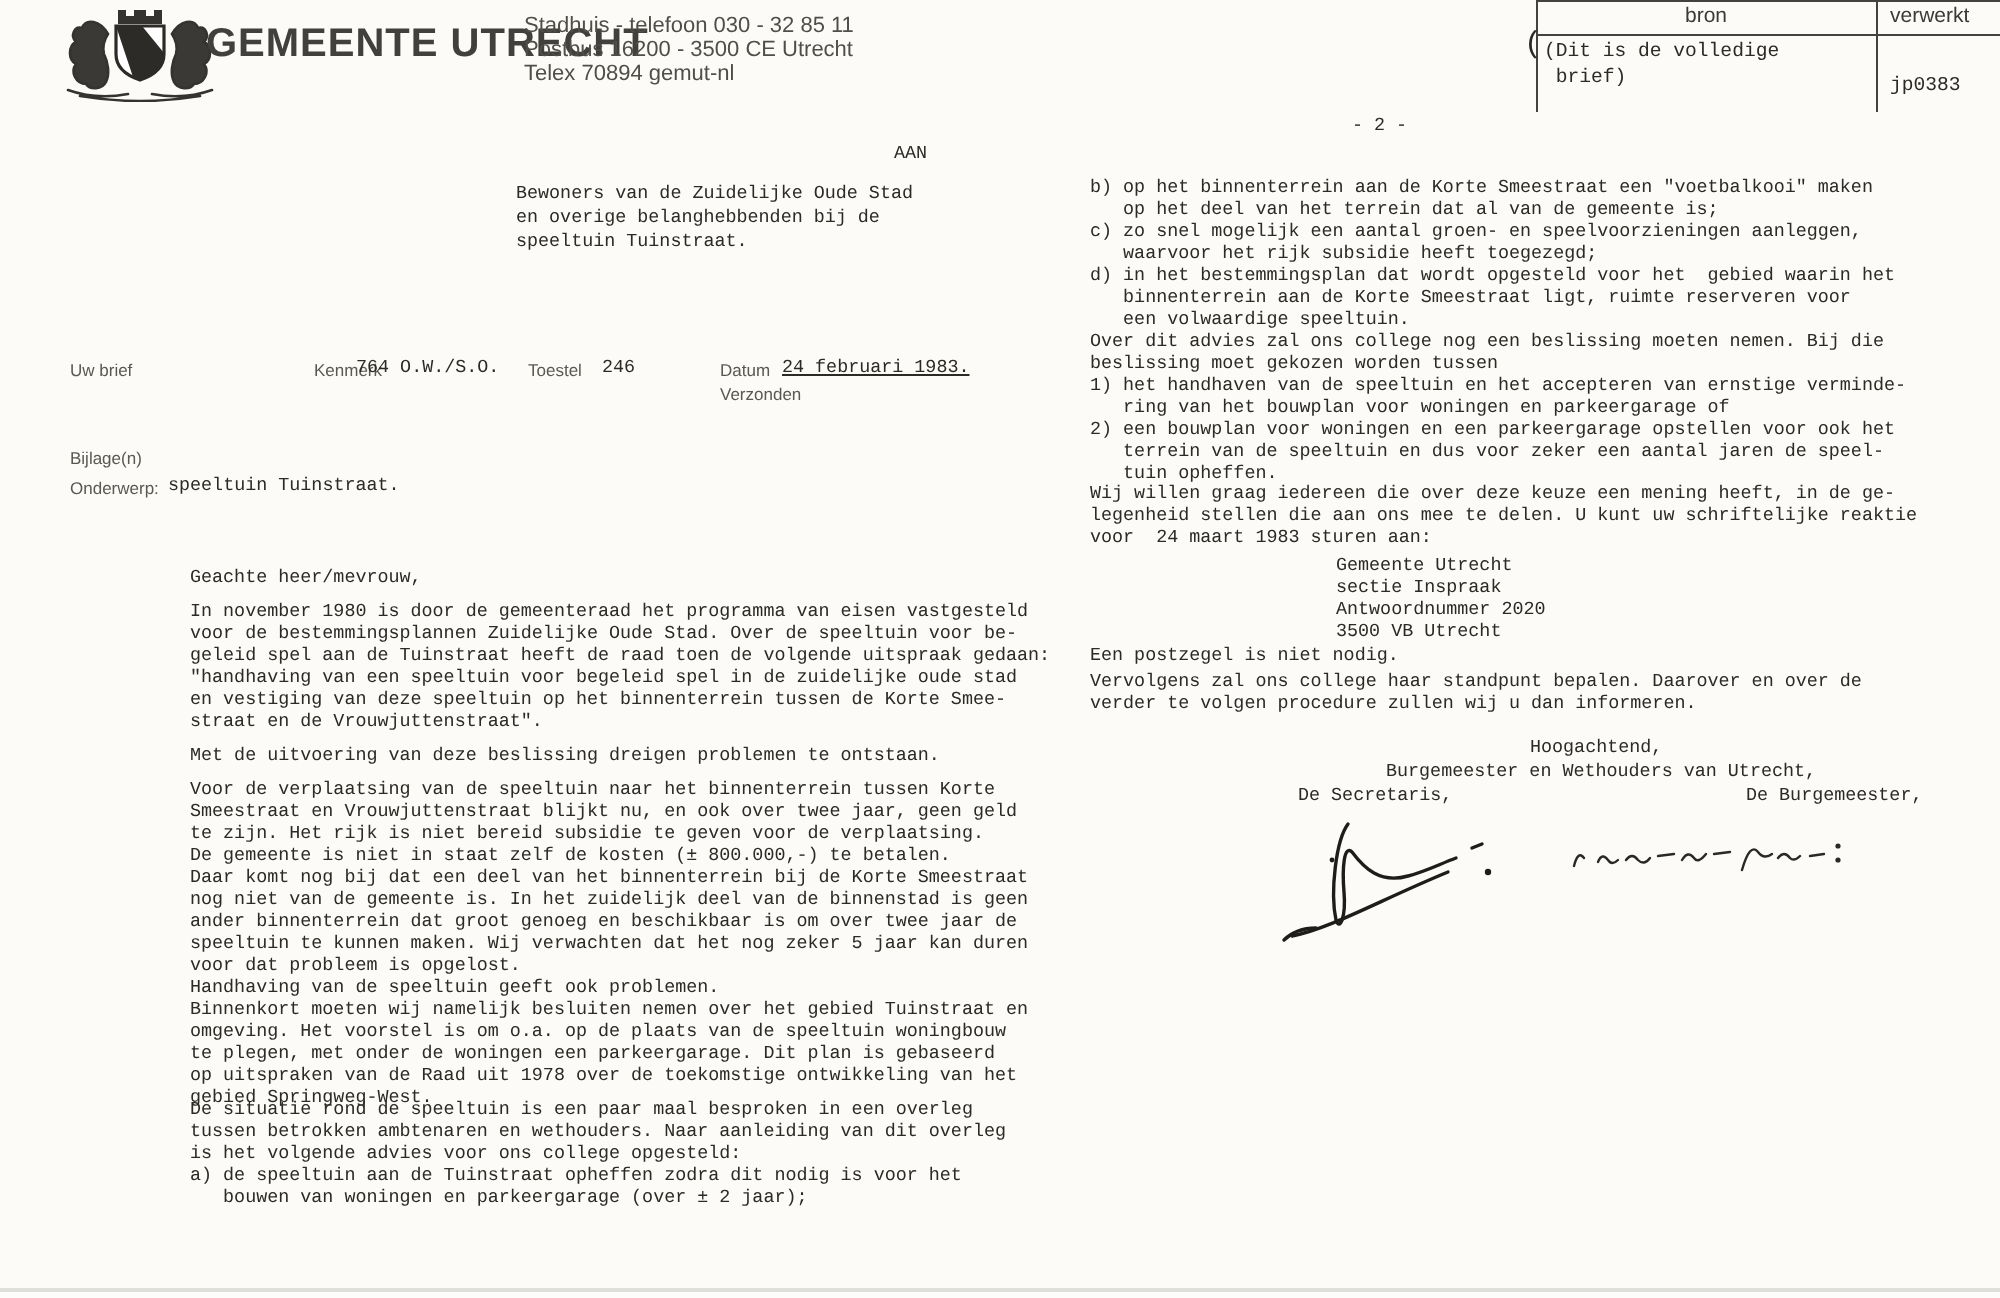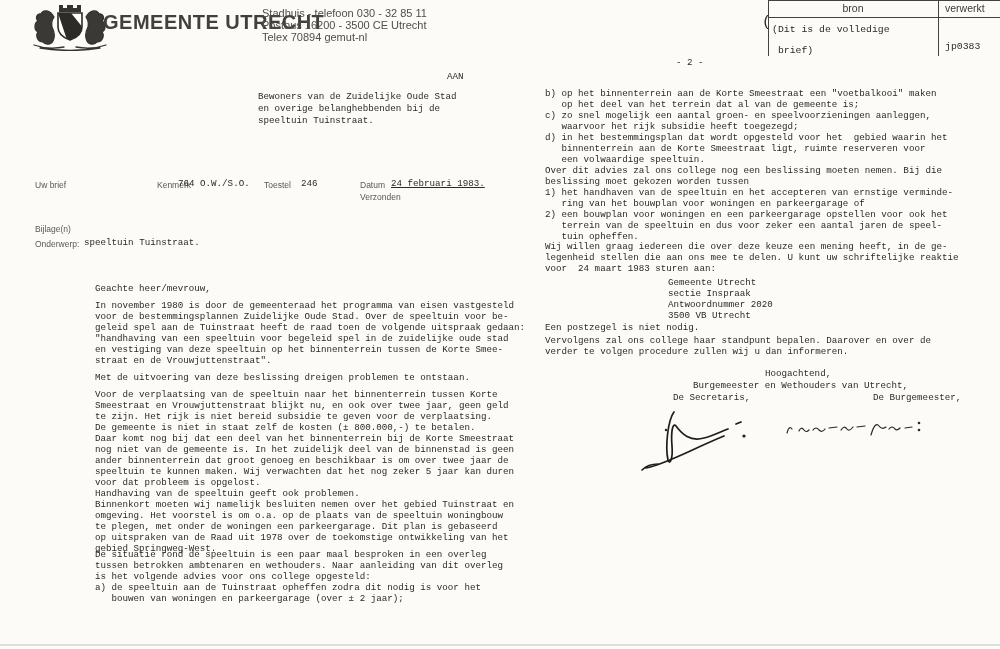--- a/index.html
+++ b/index.html
@@ -6,21 +6,21 @@
   body{
     width:1000px;height:649px;position:relative;overflow:hidden;
     background:#fcfbf8;
     font-family:"Liberation Sans",sans-serif;
   }
   .abs{position:absolute;}
   .mono{
     font-family:"Liberation Mono","DejaVu Sans Mono",monospace;
     font-size:9.2px;line-height:11px;color:#2b2a25;white-space:pre;
   }
-  .mono-sm{font-size:9.8px;line-height:21px;}
+  .mono-sm{font-size:9.8px;line-height:13px;}
   .label{
     font-family:"Liberation Sans",sans-serif;
     font-size:8.5px;color:#5a5852;white-space:pre;
   }
   .brand{
     font-family:"Liberation Sans",sans-serif;
     font-size:20px;font-weight:600;letter-spacing:.5px;color:#41403c;
   }
   .contact{
     font-family:"Liberation Sans",sans-serif;
@@ -148,21 +148,21 @@
 <div class="abs mono" style="left:668px;top:277px;">Gemeente Utrecht
 sectie Inspraak
 Antwoordnummer 2020
 3500 VB Utrecht</div>
 <div class="abs mono" style="left:545px;top:322px;">Een postzegel is niet nodig.</div>
 <div class="abs mono" style="left:545px;top:335px;">Vervolgens zal ons college haar standpunt bepalen. Daarover en over de
 verder te volgen procedure zullen wij u dan informeren.</div>
 
 <div class="abs mono" style="left:765px;top:368px;">Hoogachtend,</div>
 <div class="abs mono" style="left:693px;top:380px;">Burgemeester en Wethouders van Utrecht,</div>
-<div class="abs mono" style="left:673px;top:392px;">De Secretaris,</div>
+<div class="abs mono" style="left:649px;top:392px;">De Secretaris,</div>
 <div class="abs mono" style="left:873px;top:392px;">De Burgemeester,</div>
 
 <div class="abs" style="left:632px;top:398px;">
   <svg width="160" height="78" viewBox="0 0 160 78">
     <g fill="none" stroke="#1e1d1a" stroke-width="1.7" stroke-linecap="round">
       <path d="M42 14 C36 22 33 48 36 62 C38 68 41 60 40 48 C39 36 40 24 44 28 C50 36 58 44 72 40 C80 38 88 34 96 31"></path>
       <path d="M14 70 C34 66 58 52 92 38"></path>
       <path d="M10 72 C14 68 20 66 26 66"></path>
       <path d="M104 26 l5 -2"></path>
     </g>

